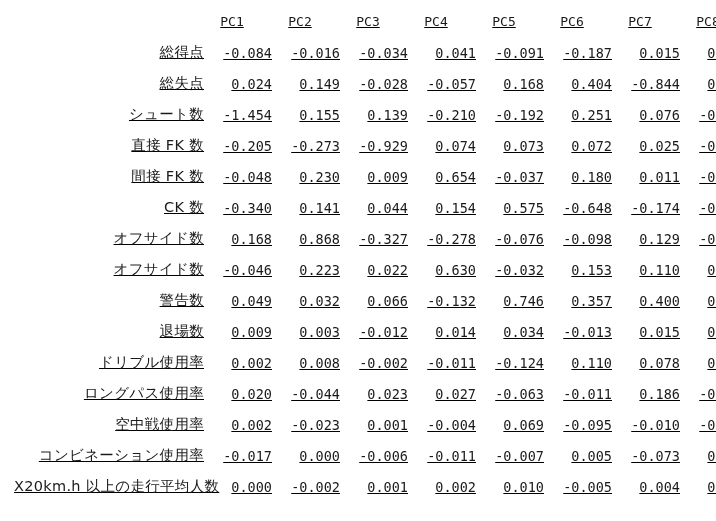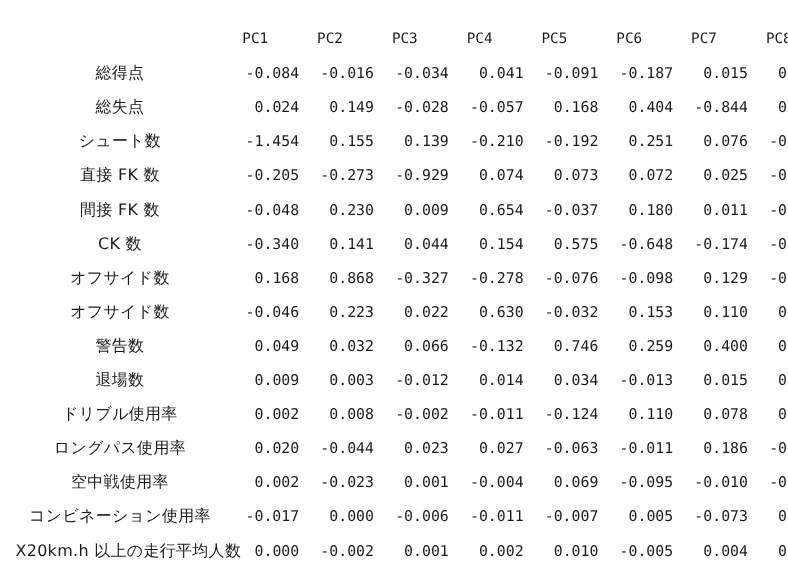--- a/index.html
+++ b/index.html
@@ -10,40 +10,41 @@
     width: 716px;
     height: 521px;
     background: #ffffff;
     overflow: hidden;
   }
   .screen {
     box-sizing: border-box;
     width: 716px;
     height: 521px;
     background: #ffffff;
-    padding-top: 20px;
+    padding-top: 6px;
     overflow: hidden;
+    text-decoration: underline;
   }
   table.loadings {
     border-collapse: collapse;
     table-layout: fixed;
     width: 694px;
   }
   table.loadings th,
   table.loadings td {
     padding: 0;
     height: 31px;
     vertical-align: middle;
     color: #1a1a1a;
     font-weight: 400;
     white-space: nowrap;
   }
   .label-col {
     width: 190px;
-    text-align: center;
+    text-align: right;
     padding-left: 14px !important;
     font-family: "DejaVu Sans", sans-serif;
     font-size: 14.5px;
     letter-spacing: 0.3px;
   }
   .num-col {
     width: 56px;
     text-align: right;
     font-family: "DejaVu Sans Mono", monospace;
     font-size: 13.5px;
@@ -161,21 +162,21 @@
           <td class="num-col">0.110</td>
           <td class="num-col">0.027</td>
         </tr>
         <tr>
           <td class="label-col">警告数</td>
           <td class="num-col">0.049</td>
           <td class="num-col">0.032</td>
           <td class="num-col">0.066</td>
           <td class="num-col">-0.132</td>
           <td class="num-col">0.746</td>
-          <td class="num-col">0.259</td>
+          <td class="num-col">0.357</td>
           <td class="num-col">0.400</td>
           <td class="num-col">0.143</td>
         </tr>
         <tr>
           <td class="label-col">退場数</td>
           <td class="num-col">0.009</td>
           <td class="num-col">0.003</td>
           <td class="num-col">-0.012</td>
           <td class="num-col">0.014</td>
           <td class="num-col">0.034</td>

